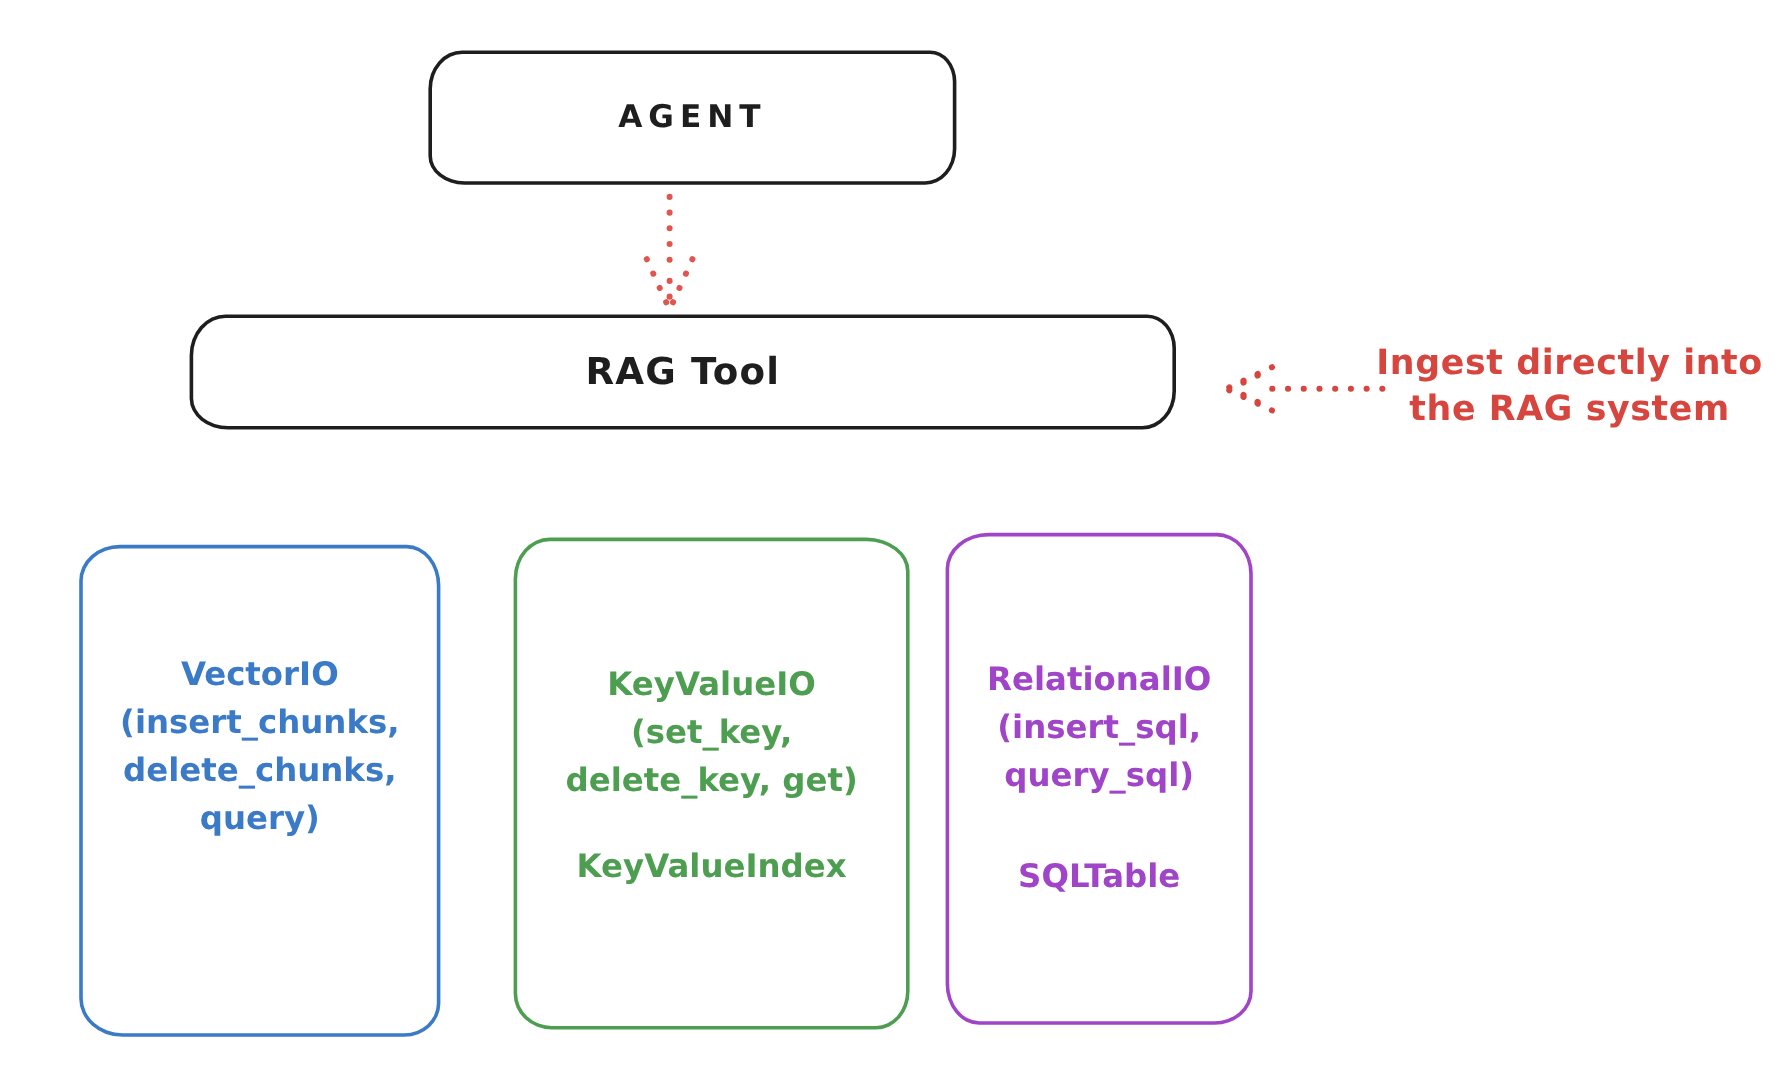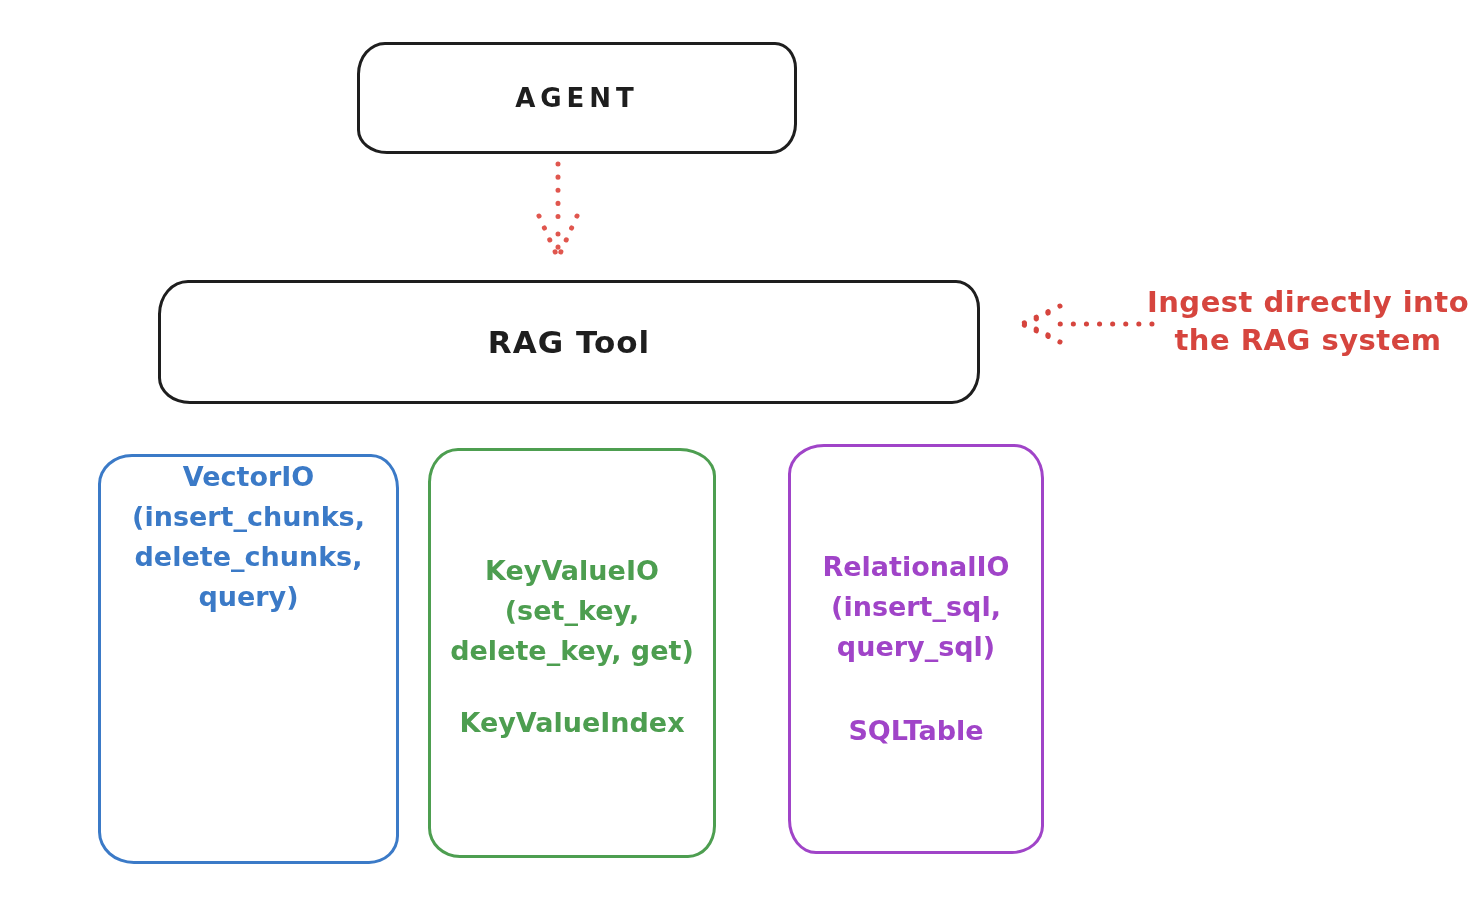--- a/index.html
+++ b/index.html
@@ -23,21 +23,21 @@
     display: flex; align-items: center; justify-content: center;
     color: #1e1e1e;
     font-weight: 600;
   }
   .agent-box {
     left: 357px; top: 42px; width: 440px; height: 112px;
     border-radius: 28px 22px 26px 30px / 32px 26px 30px 24px;
     font-size: 26px; letter-spacing: 5px;
   }
   .rag-box {
-    left: 158px; top: 280px; width: 822px; height: 124px;
+    left: 158px; top: 262px; width: 822px; height: 96px;
     border-radius: 30px 24px 28px 32px / 34px 28px 32px 26px;
     font-size: 31px; letter-spacing: 1px;
   }
 
   
   .arrow-svg { position: absolute; }
   .arrow-vert { left: 528px; top: 160px; }
   .arrow-horiz { left: 1014px; top: 300px; }
 
   
@@ -61,26 +61,26 @@
     font-size: 27px; font-weight: 600;
     line-height: 40px;
   }
   .storage .methods { white-space: pre-line; }
   .storage .index-label { white-space: pre-line; }
 
   .box-vector {
     left: 66px; top: 454px; width: 301px; height: 410px;
     border-color: #3b7ac7; color: #3b7ac7;
     border-radius: 34px 28px 30px 36px / 30px 34px 28px 32px;
-    margin-left: 32px;
+    padding-top: 86px;
   }
   .box-vector .index-label { margin-top: 34px; }
 
   .box-keyvalue {
-    left: 428px; top: 448px; width: 288px; height: 410px;
+    left: 428px; top: 448px; width: 330px; height: 410px;
     border-color: #4d9e50; color: #4d9e50;
     border-radius: 30px 36px 28px 32px / 34px 28px 32px 30px;
     padding-top: 100px;
   }
   .box-keyvalue .index-label { margin-top: 32px; }
 
   .box-relational {
     left: 788px; top: 444px; width: 256px; height: 410px;
     border-color: #a044c8; color: #a044c8;
     border-radius: 36px 30px 32px 28px / 30px 34px 28px 34px;

